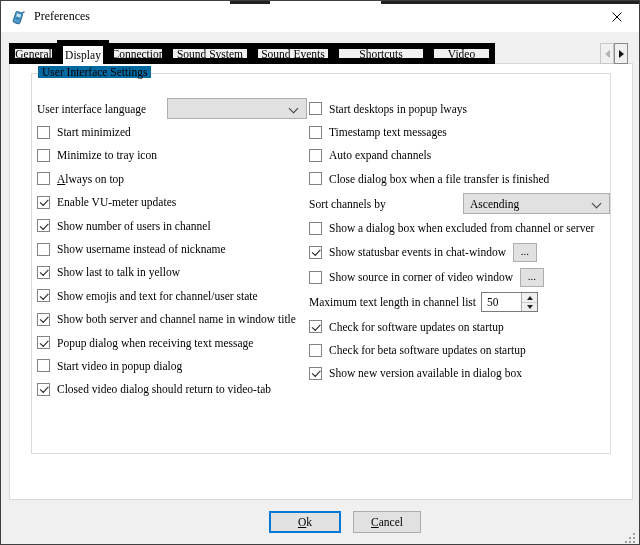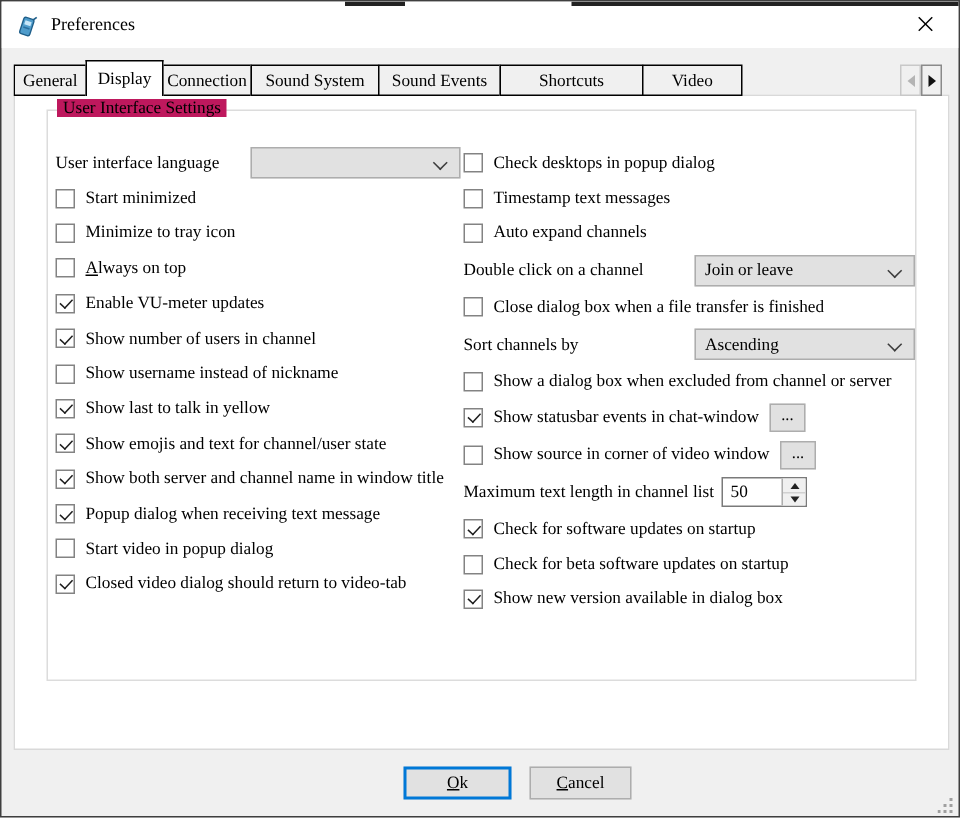--- a/index.html
+++ b/index.html
@@ -15,39 +15,39 @@
   .artifact.a2 { left:380px; width:260px; }
 
   
   .titlebar { position:absolute; top:0; left:0; right:0; height:31px; background:#fff; display:flex; align-items:center; }
   .app-icon { width:16px; height:16px; margin-left:9px; flex:0 0 16px; }
   .win-title { margin-left:8px; font-size:12px; }
   .close-btn { margin-left:auto; width:45px; height:31px; display:flex; align-items:center; justify-content:center; cursor:default; }
 
   
   .tabbar { position:absolute; top:39px; left:8px; width:624px; height:24px; display:flex; align-items:flex-end; z-index:3; overflow:hidden; }
-  .tab { box-sizing:border-box; height:21px; background:#f0f0f0; border:1px solid #000000;
+  .tab { box-sizing:border-box; height:21px; background:#f0f0f0; border:6px solid #000000;
          display:flex; align-items:center; justify-content:center; font-size:11.5px; flex:0 0 auto; }
   .tab + .tab { margin-left:-1px; }
   .tab:nth-child(1){width:49px}.tab:nth-child(2){width:52px}.tab:nth-child(3){width:60px}
   .tab:nth-child(4){width:86px}.tab:nth-child(5){width:82px}.tab:nth-child(6){width:96px}
   .tab:nth-child(7){width:67px}.tab:nth-child(8){width:131px}
   .tab.selected { height:24px; background:#fff; border-bottom:none; position:relative; z-index:2; }
   .scrollers { position:absolute; top:42px; right:11px; height:21px; display:flex; z-index:5; }
   .scroller { width:14px; height:21px; box-sizing:border-box; background:#f0f0f0; border:1px solid #c8c8c8;
               display:flex; align-items:center; justify-content:center; }
   .scroller.right { border-color:#8a8a8a; }
   .tri-left  { width:0;height:0;border-top:4px solid transparent;border-bottom:4px solid transparent;border-right:5px solid #b4b4b4; }
   .tri-right { width:0;height:0;border-top:4px solid transparent;border-bottom:4px solid transparent;border-left:5px solid #111; }
 
   
   .tabpage { position:absolute; top:62px; left:8px; width:624px; height:437px; box-sizing:border-box;
              background:#fff; border:1px solid #d9d9d9; z-index:1; }
   .groupbox { position:absolute; left:21px; top:9px; width:580px; height:381px; box-sizing:border-box; border:1px solid #dcdcdc; }
-  .group-label { position:absolute; top:-8px; left:6px; background:#be185d; padding:0 4px; font-size:11.5px; }
+  .group-label { position:absolute; top:-8px; left:6px; background:#0369a1; padding:0 4px; font-size:11.5px; }
 
   .col { position:absolute; top:23px; }
   .col-left  { left:5px;  width:270px; }
   .col-right { left:277px; width:301px; }
 
   .row { display:flex; align-items:center; height:23.4px; font-size:11.5px; white-space:nowrap; }
   .row.h-combo { height:26px; }
   .row.h-tall  { height:25px; }
 
   .cb { box-sizing:border-box; flex:0 0 13px; width:13px; height:13px; border:1px solid #838383; background:#fff;
@@ -200,36 +200,29 @@
             <span class="cb-label"><span>Start video in popup dialog</span></span>
           </div>
           <div class="row">
             <span class="cb checked"></span>
             <span class="cb-label"><span>Closed video dialog should return to video-tab</span></span>
           </div>
         </div>
       <div class="col col-right" id="right-col">
           <div class="row">
             <span class="cb"></span>
-            <span class="cb-label"><span>Check desktops in popup dialog</span></span>
+            <span class="cb-label"><span>Start desktops in popup lways</span></span>
           </div>
           <div class="row">
             <span class="cb"></span>
             <span class="cb-label"><span>Timestamp text messages</span></span>
           </div>
           <div class="row">
             <span class="cb"></span>
             <span class="cb-label"><span>Auto expand channels</span></span>
-          </div>
-          <div class="row h-combo">
-            <span>Double click on a channel</span>
-            <div class="combo combo-right">
-              <span>Join or leave</span>
-              <span class="chev"></span>
-            </div>
           </div>
           <div class="row">
             <span class="cb"></span>
             <span class="cb-label"><span>Close dialog box when a file transfer is finished</span></span>
           </div>
           <div class="row h-combo">
             <span>Sort channels by</span>
             <div class="combo combo-right">
               <span>Ascending</span>
               <span class="chev"></span>

